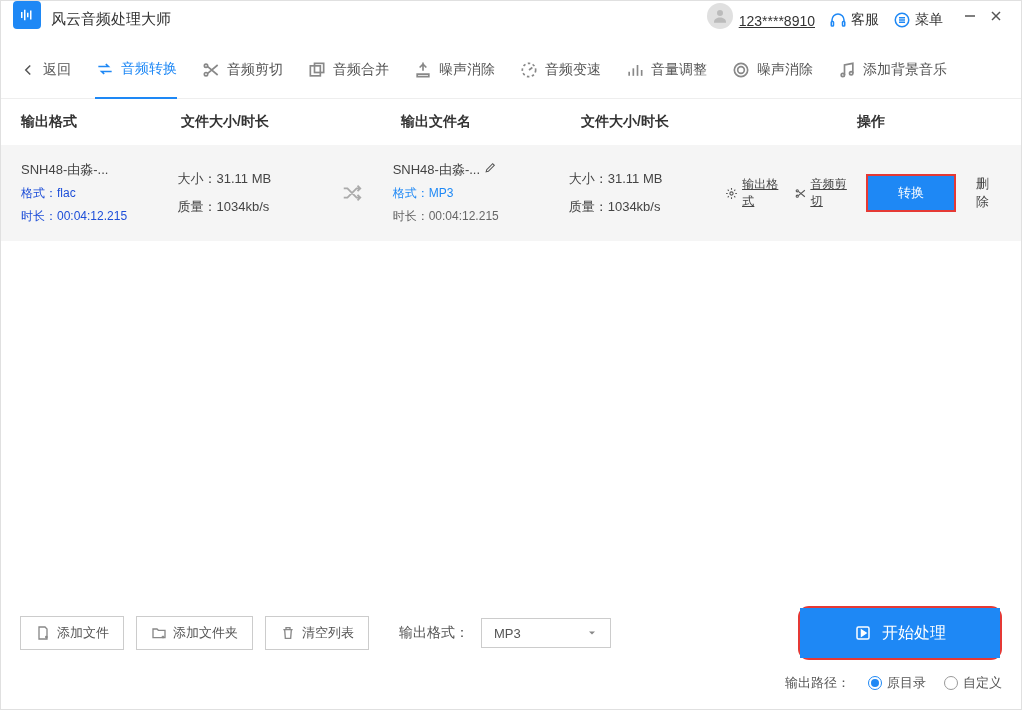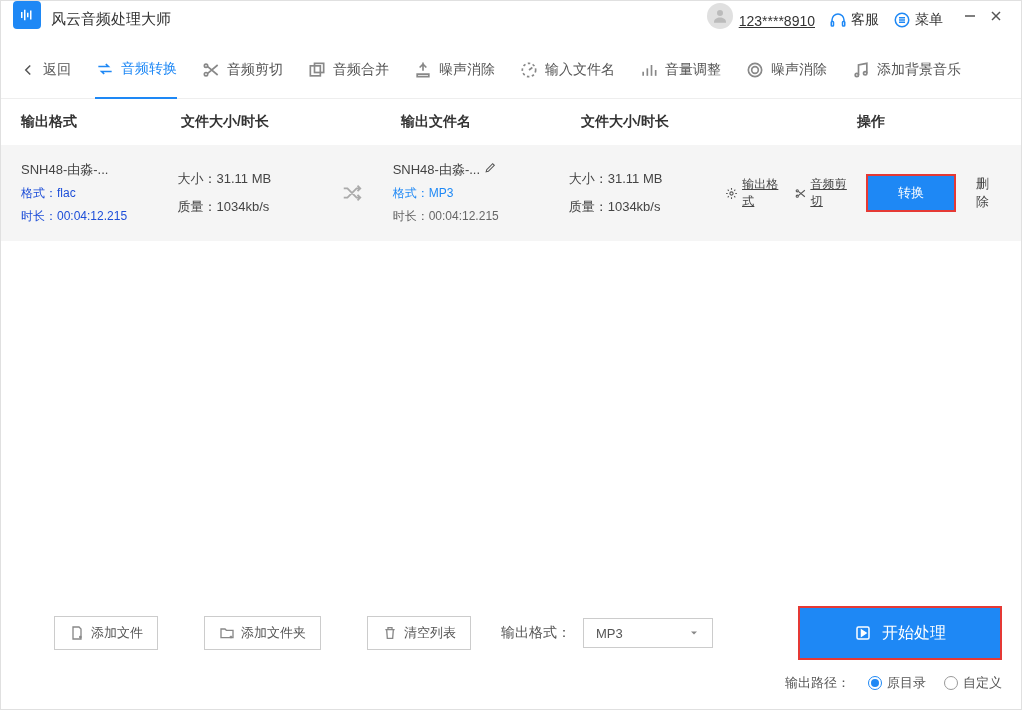--- a/index.html
+++ b/index.html
@@ -37,24 +37,24 @@
 .edit-ic { margin-left: 4px; cursor:pointer; }
 .op-box { display: flex; align-items: center; gap: 10px; }
 .op-links { display:flex; flex-direction:row; gap:6px; font-size:12px;align-items:flex-end; }
 .op-links span { text-decoration: underline; cursor: pointer; display:flex; align-items:center; gap:4px; }
 .convert-btn { background: #1e88f5; color: #fff; width: 86px; height: 34px; display: flex; align-items: center; justify-content: center; font-size: 13px; cursor: pointer; }
 .highlight-red { border: 2px solid #e53935; }
 .delete-link { margin-left: 10px; cursor: pointer; }
 
 .bottom { position: absolute; bottom: 0; left: 0; right: 0; padding: 14px 20px 18px; }
 .bottom-row1 { display: flex; align-items: center; gap: 12px; }
-.outline-btn { border: 1px solid #ccc; height: 34px; padding: 0 14px; display: flex; align-items: center; gap: 6px; font-size: 13px; color: #555; cursor: pointer; background:#fff;margin-left:34px; }
+.outline-btn { border: 1px solid #ccc; height: 34px; padding: 0 14px; display: flex; align-items: center; gap: 6px; font-size: 13px; color: #555; cursor: pointer; background:#fff; }
 .out-fmt-label { font-size: 14px; color: #555; margin-left: 18px; }
 .select-box { border: 1px solid #ccc; height: 30px; width: 130px; display: flex; align-items: center; justify-content: space-between; padding: 0 12px; font-size: 13px; color: #555; cursor: pointer; }
-.start-wrap { margin-left: auto; }
+.start-wrap { margin-left: auto; border-radius: 11px; }
 .start-btn { background: #1e88f5; color: #fff; width: 200px; height: 50px; display: flex; align-items: center; justify-content: center; gap: 10px; font-size: 16px; cursor: pointer; }
 .bottom-row2 { display: flex; align-items: center; gap: 18px; margin-top: 14px; font-size: 13px; color: #555; justify-content: flex-end; }
 .radio { display: flex; align-items: center; gap: 5px; cursor: pointer; }
 .radio-dot { width: 14px; height: 14px; border: 1px solid #999; border-radius: 50%; display:inline-flex; align-items:center; justify-content:center; }
 .radio-dot.sel { border-color: #1e88f5; }
 .radio-dot.sel::after { content:""; width:8px; height:8px; background:#1e88f5; border-radius:50%; }
 .ic { display:inline-flex; }
 </style>
 </head>
 <body>
@@ -155,21 +155,21 @@
       </span>
     <span>噪声消除</span>
   </div>
   <div class="toolbar-item">
     <span class="ic">
         <svg width="20" height="20" viewBox="0 0 24 24" fill="none" stroke="#888" stroke-width="2">
           <circle cx="12" cy="12" r="8" stroke-dasharray="3 3"></circle>
           <path d="M12 12l4-3"></path>
         </svg>
       </span>
-    <span>输入文件名</span>
+    <span>音频变速</span>
   </div>
   <div class="toolbar-item">
     <span class="ic">
         <svg width="20" height="20" viewBox="0 0 24 24" fill="none" stroke="#888" stroke-width="2">
           <line x1="5" y1="14" x2="5" y2="19"></line>
           <line x1="10" y1="10" x2="10" y2="19"></line>
           <line x1="15" y1="6" x2="15" y2="19"></line>
           <line x1="20" y1="12" x2="20" y2="19"></line>
         </svg>
       </span>

